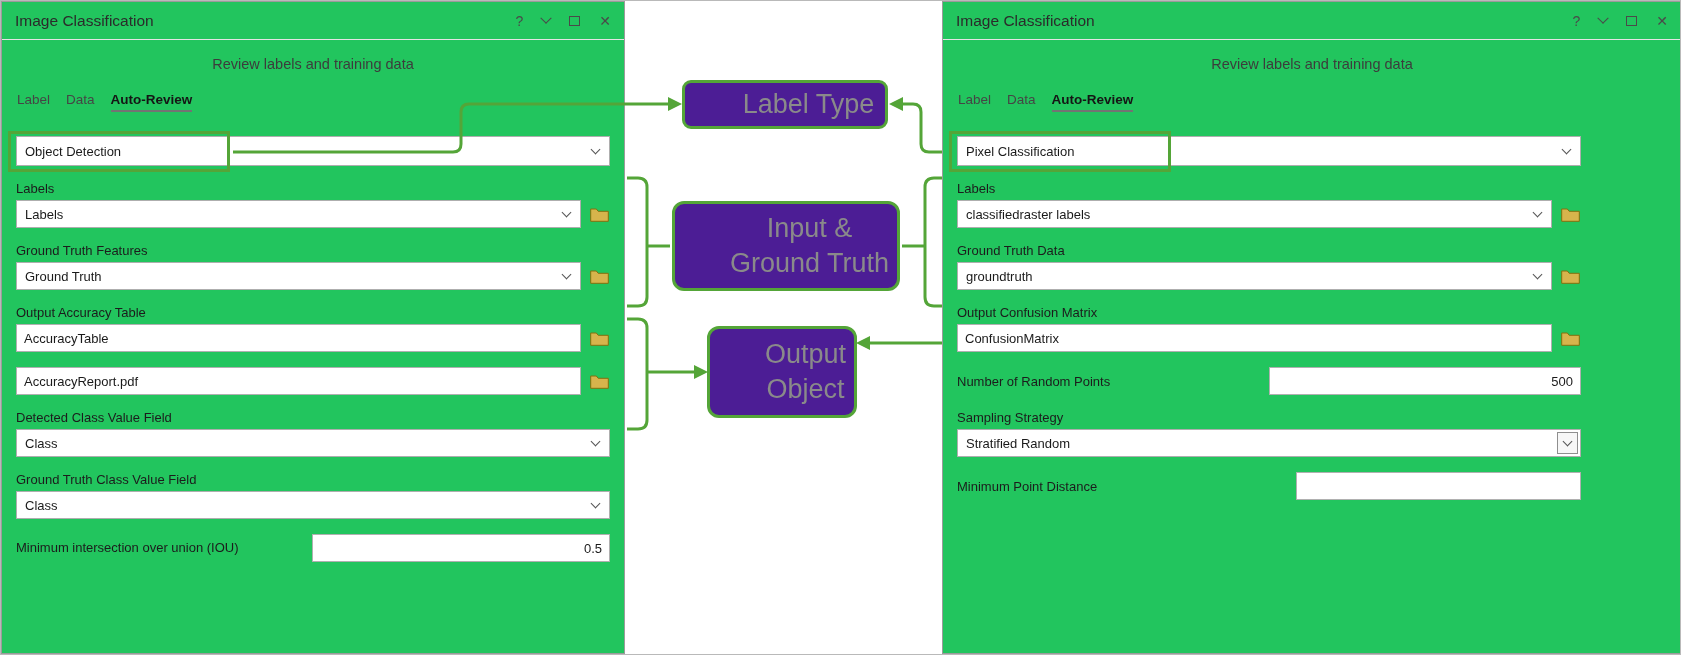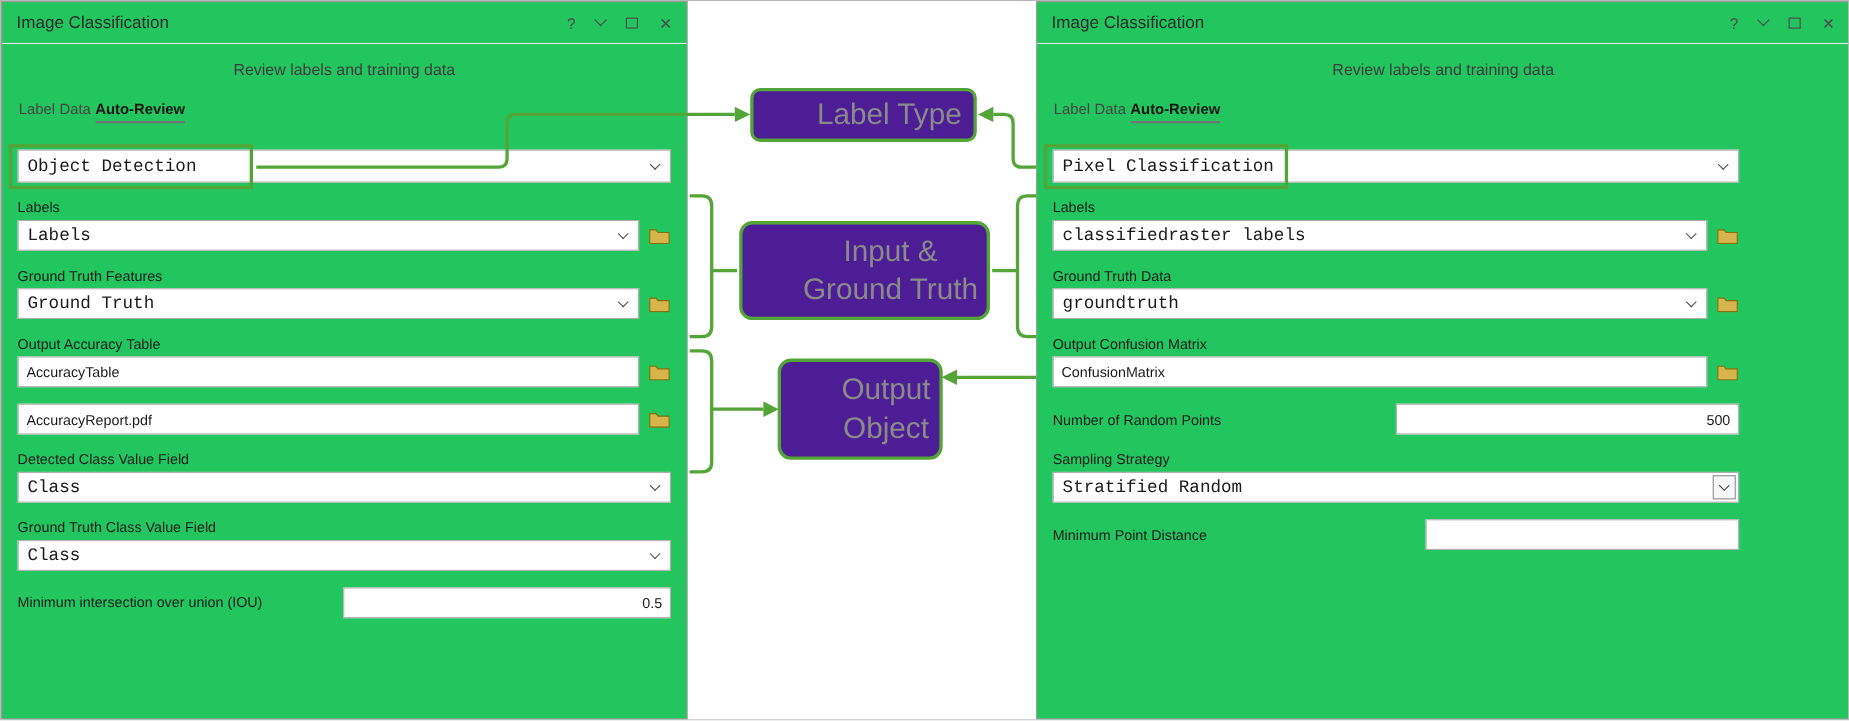--- a/index.html
+++ b/index.html
@@ -13,29 +13,29 @@
 
   .titlebar { height:38px; display:flex; align-items:center; padding:0 13px; border-bottom:1px solid #e4e4e4; }
   .titlebar .title { font-size:15.5px; color:#2b2b2b; }
   .win-icons { margin-left:auto; display:flex; align-items:center; gap:19px; color:#4a4a4a; }
   .win-icons .wi { font-size:14px; cursor:default; display:flex; align-items:center; justify-content:center; }
   .chev-shape { width:8px; height:8px; border-right:1.6px solid #4a4a4a; border-bottom:1.6px solid #4a4a4a; transform:rotate(45deg) translate(-2px,-2px); display:inline-block; }
   .max-shape { width:11px; height:10px; border:1.6px solid #4a4a4a; display:inline-block; }
 
   .subtitle { margin-top:16px; text-align:center; font-size:14.5px; color:#3c3c3c; }
 
-  .tabs { display:flex; gap:4px; margin:20px 0 0 15px; font-size:13.5px; height:20px; }
+  .tabs { display:flex; gap:16px; margin:20px 0 0 15px; font-size:13.5px; height:20px; }
   .tab { color:#454545; padding-bottom:2px; cursor:default; }
   .tab.active { color:#151515; font-weight:bold; border-bottom:2px solid #737373; }
 
   .panel-body { position:relative; }
   .body-left  { padding:0 14px; }
   .body-right { padding:0 100px 0 14px; }
 
-  .combo { height:30px; border:1px solid #aeaeae; background:#fff; display:flex; align-items:center; padding:0 0 0 8px; font-size:16px; color:#1a1a1a;font-family:Liberation Mono, monospace; }
+  .combo { height:30px; border:1px solid #aeaeae; background:#fff; display:flex; align-items:center; padding:0 0 0 8px; font-size:13px; color:#1a1a1a; }
   .combo.h28 { height:28px; }
   .combo-text { white-space:nowrap; overflow:hidden; }
   .chev { width:7px; height:7px; border-right:1.4px solid #555; border-bottom:1.4px solid #555; transform:rotate(45deg); margin:-3px 10px 0 auto; flex:none; }
   .chev-box { margin-left:auto; margin-right:2px; width:21px; height:22px; border:1px solid #8f8f8f; background:#f7f7f7; display:flex; align-items:center; justify-content:center; flex:none; }
   .chev-box .chev2 { width:7px; height:7px; border-right:1.4px solid #555; border-bottom:1.4px solid #555; transform:rotate(45deg); margin-top:-3px; }
 
   .label-type-combo { margin-top:24px; }
 
   .field { margin-top:15px; }
   .field-label { font-size:13px; color:#1c1c1c; margin-bottom:4px; }

